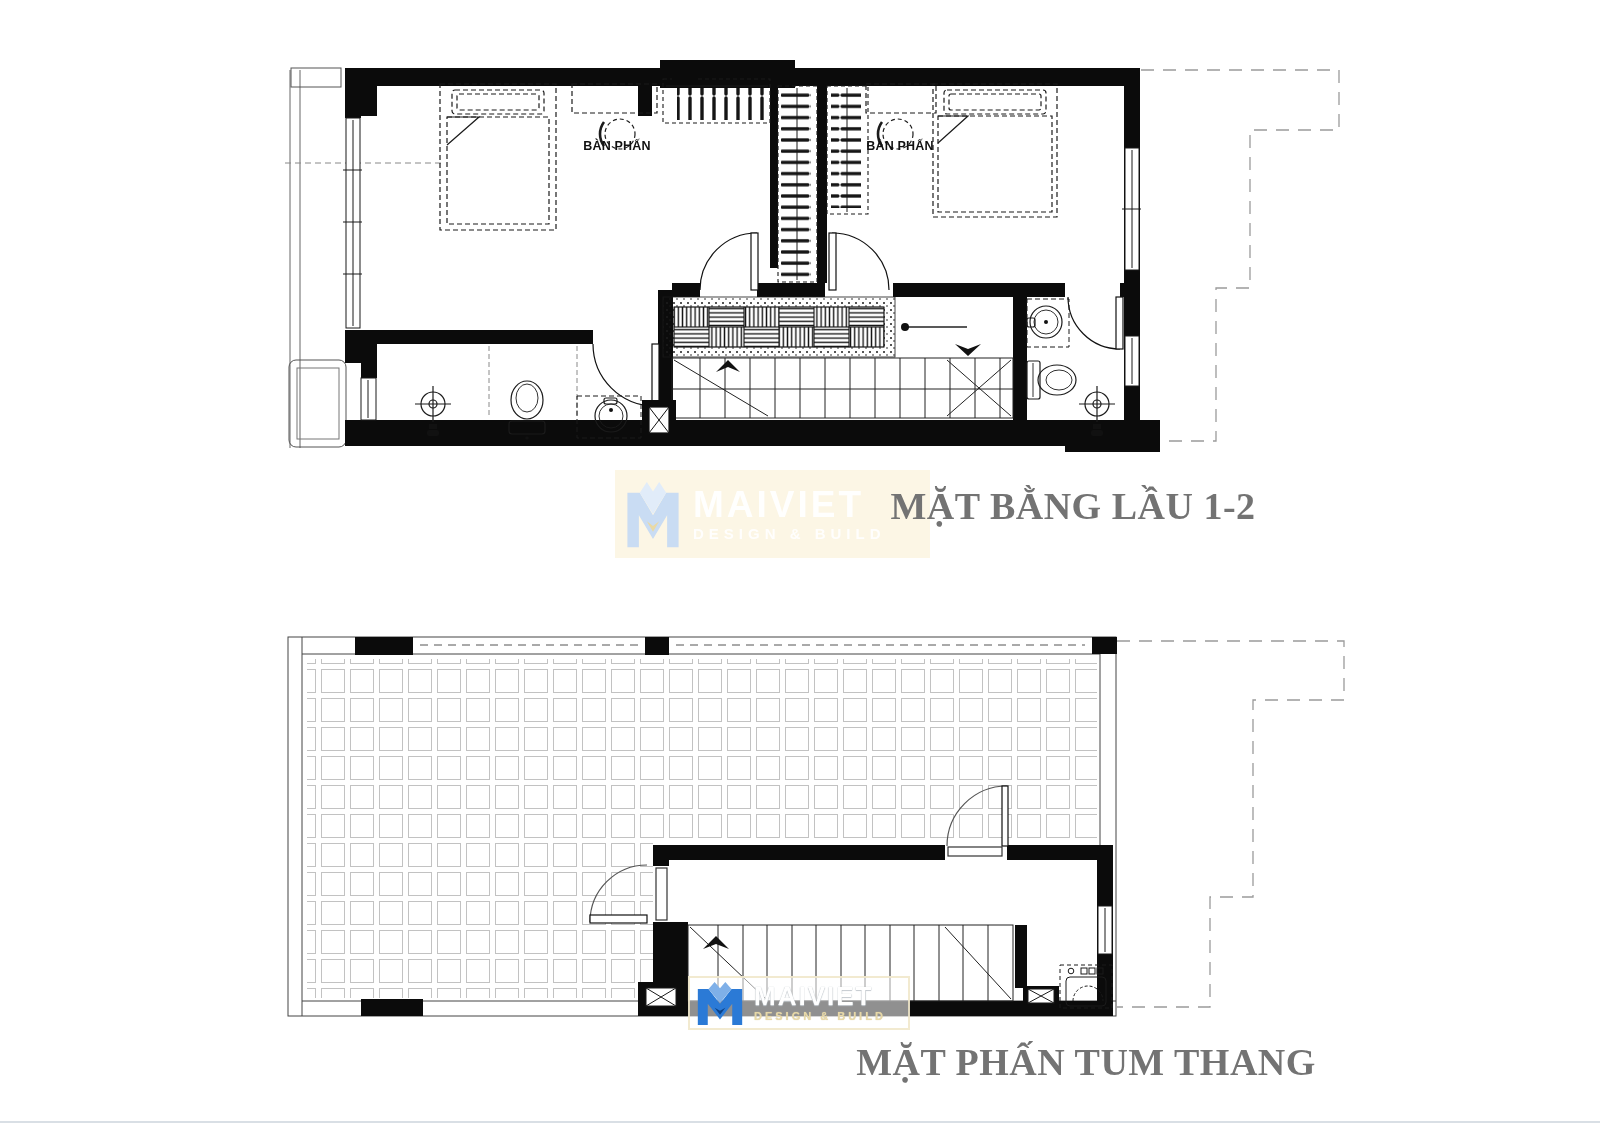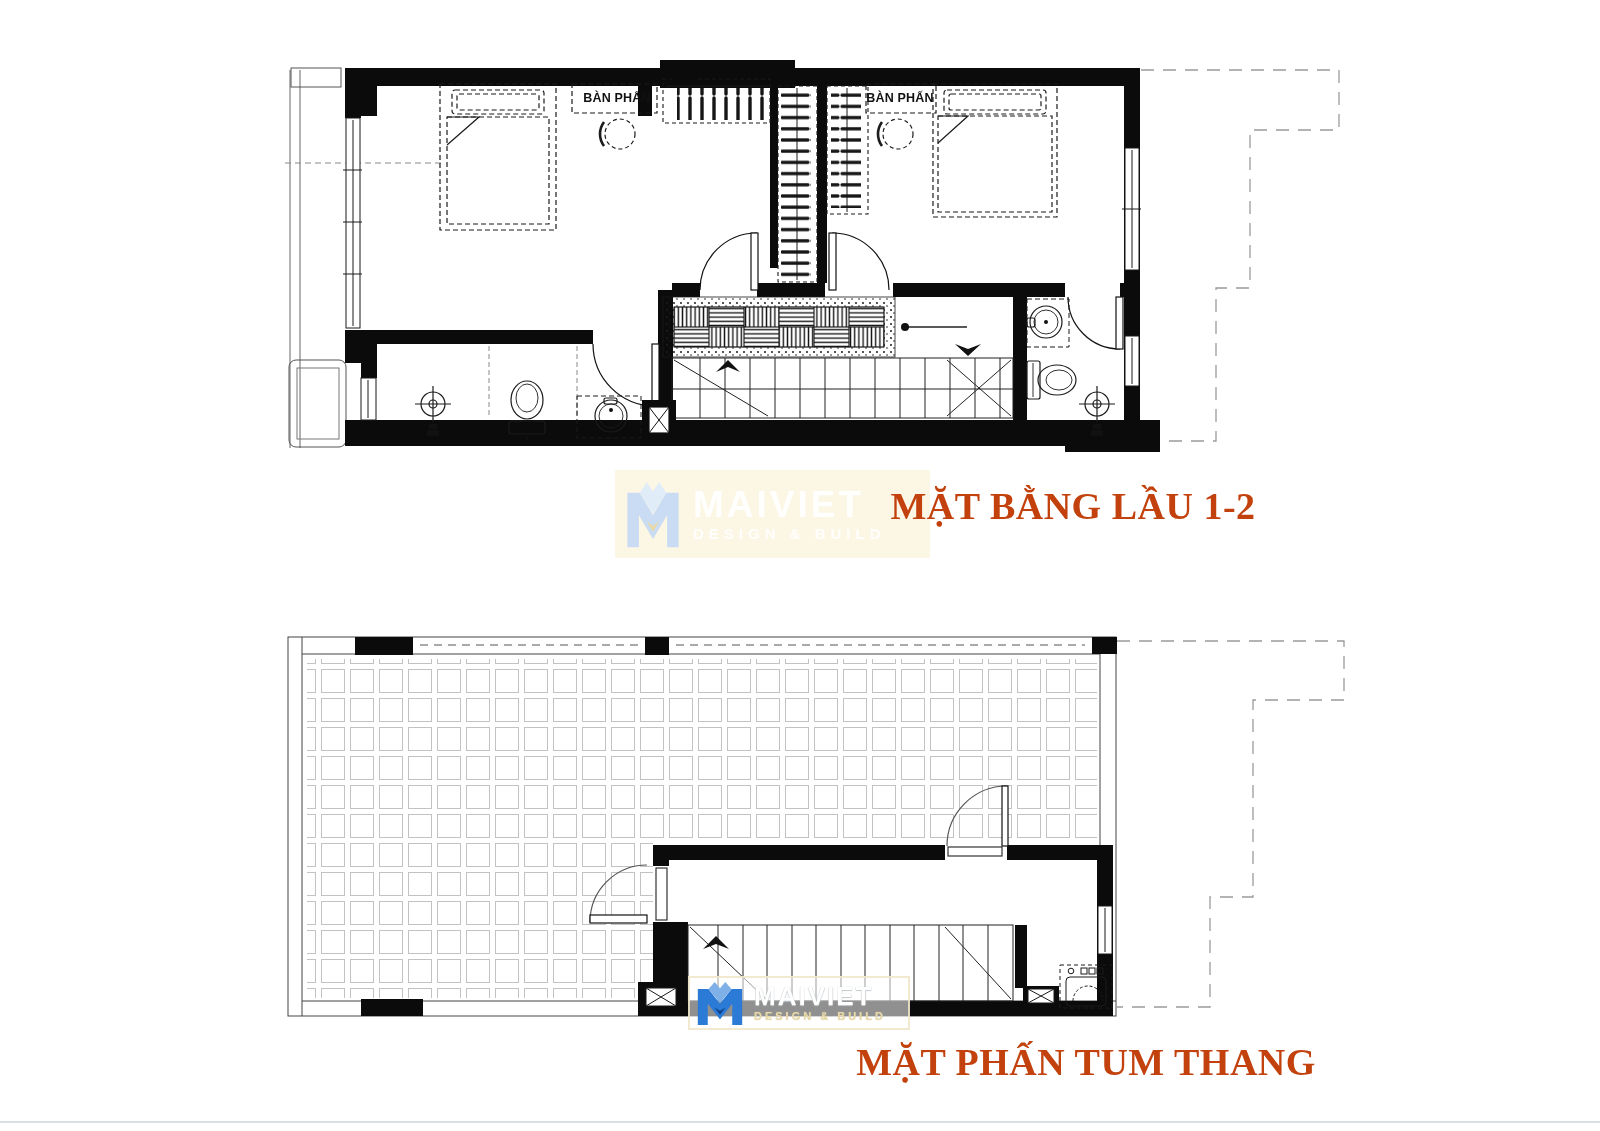--- a/index.html
+++ b/index.html
@@ -2,26 +2,26 @@
 <html><head>
 <meta charset="utf-8">
 <style>
   html,body{margin:0;padding:0;}
   body{
     width:1600px;height:1131px;position:relative;overflow:hidden;
     background:#ffffff;font-family:"Liberation Sans", sans-serif;
   }
   .ov{position:absolute;}
   .plan-title{
-    font-family:"Liberation Serif", serif;font-weight:700;color:#c2410c;
+    font-family:"Liberation Serif", serif;font-weight:700;color:#737373;
     text-align:center;letter-spacing:0.5px;white-space:nowrap;
   }
   .vanity-label{
     font-size:12.5px;font-weight:700;color:#111;text-align:center;
-    letter-spacing:0.2px;white-space:nowrap;
+    letter-spacing:0.2px;white-space:nowrap;margin-top:48px;
   }
   
   .wm-upper{
     left:615px;top:470px;width:315px;height:88px;
     background:rgba(252,246,228,0.95);
     display:flex;align-items:center;gap:10px;padding:4px 8px;box-sizing:border-box;
   }
   .wm-upper .wm-text .brand{
     font-size:37px;font-weight:800;letter-spacing:3px;color:rgba(255,255,255,0.95);line-height:40px;
   }

